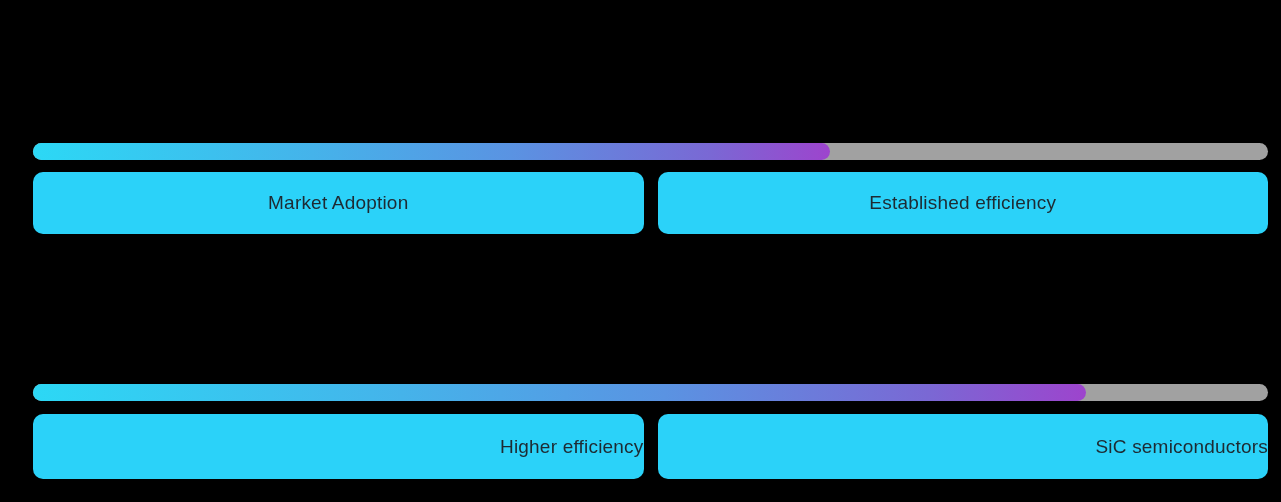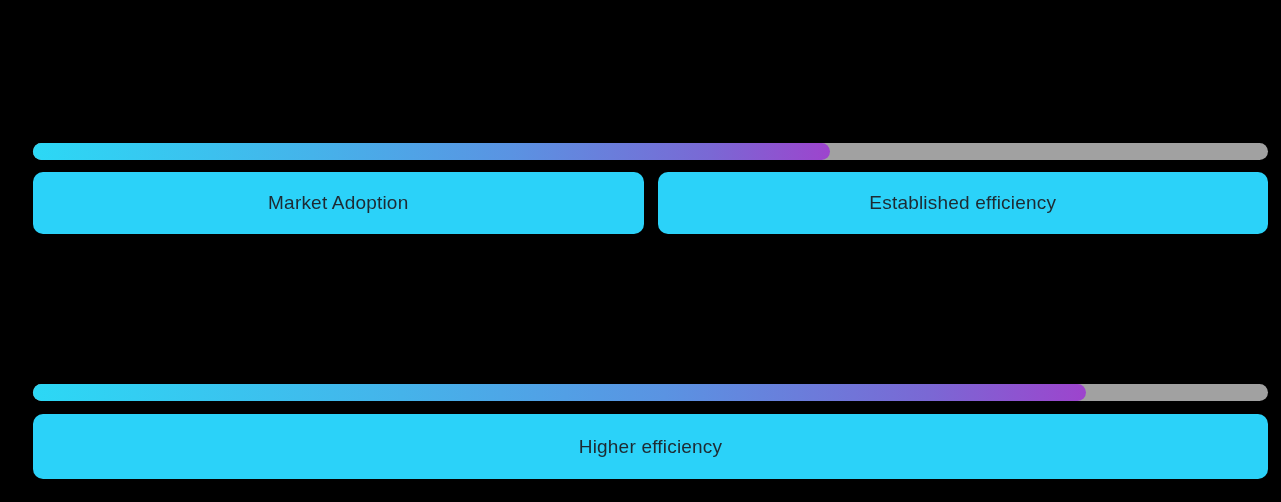--- a/index.html
+++ b/index.html
@@ -57,21 +57,21 @@
     height: 62px;
     background: #2bd2f9;
     border-radius: 10px;
     display: flex;
     align-items: center;
     justify-content: center;
     color: #1e2a32;
     font-size: 19px;
     letter-spacing: 0.2px;
   }
-  .section-bottom .card { height: 65px; }
+  .section-bottom .card { height: 65px; justify-content: flex-end; }
 </style>
 </head>
 <body>
 
 <div class="canvas">
 
   <div class="section section-top">
     <div class="track">
       <div class="fill" style="width: 64.5%;"></div>
     </div>
@@ -86,16 +86,19 @@
   </div>
 
   <div class="section section-bottom">
     <div class="track">
       <div class="fill" style="width: 85.3%;"></div>
     </div>
     <div class="card-row">
       <div class="card">
         <span>Higher efficiency</span>
       </div>
+      <div class="card">
+        <span>SiC semiconductors</span>
+      </div>
     </div>
   </div>
 
 </div>
 
 </body></html>

